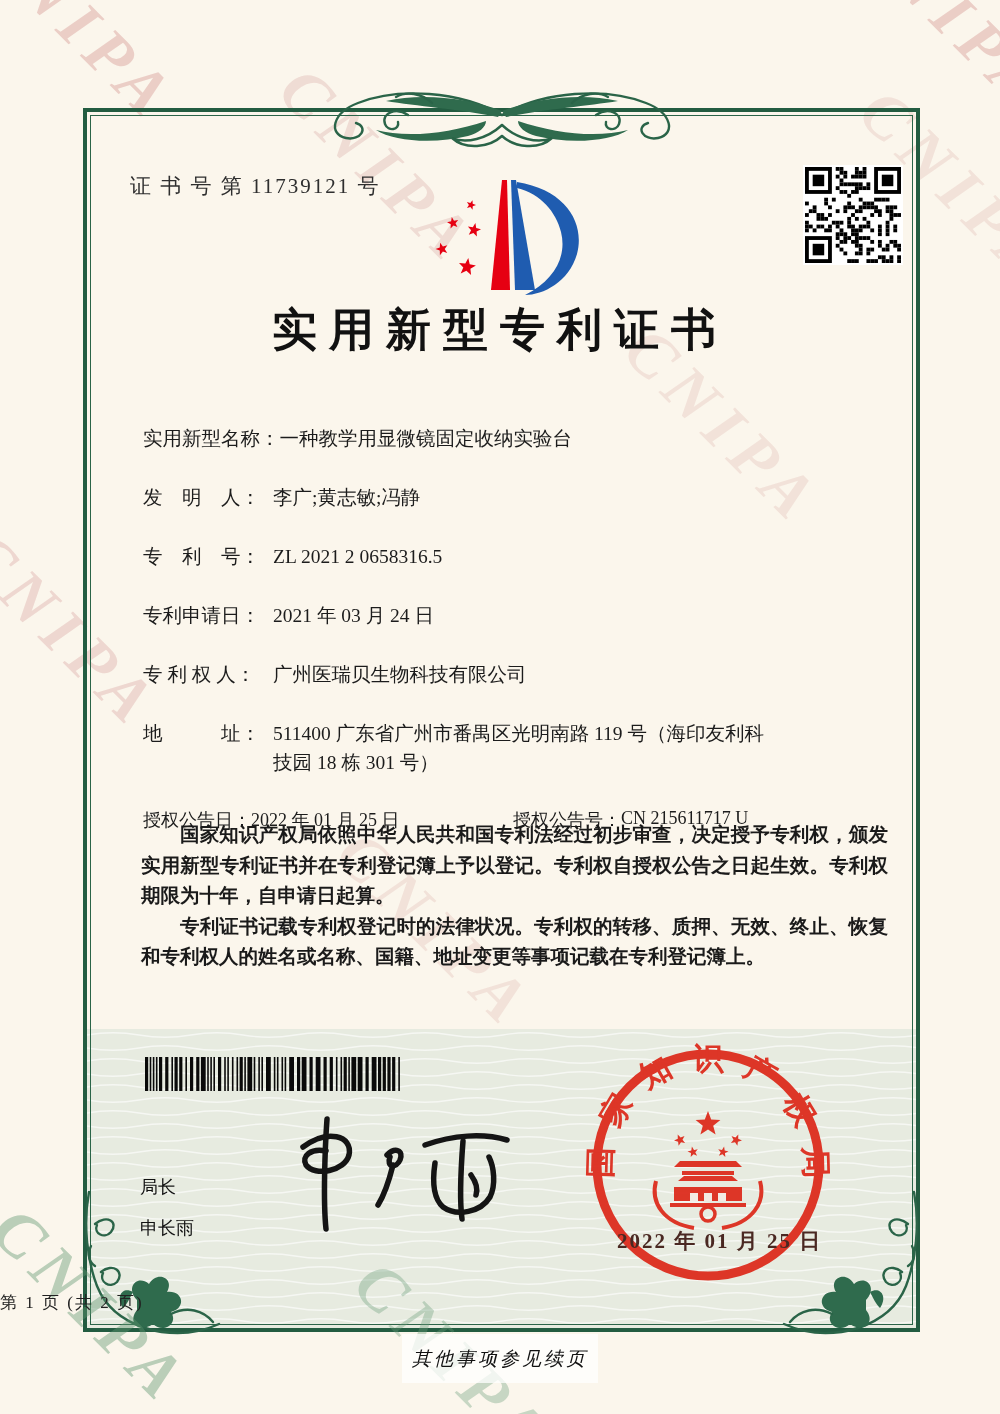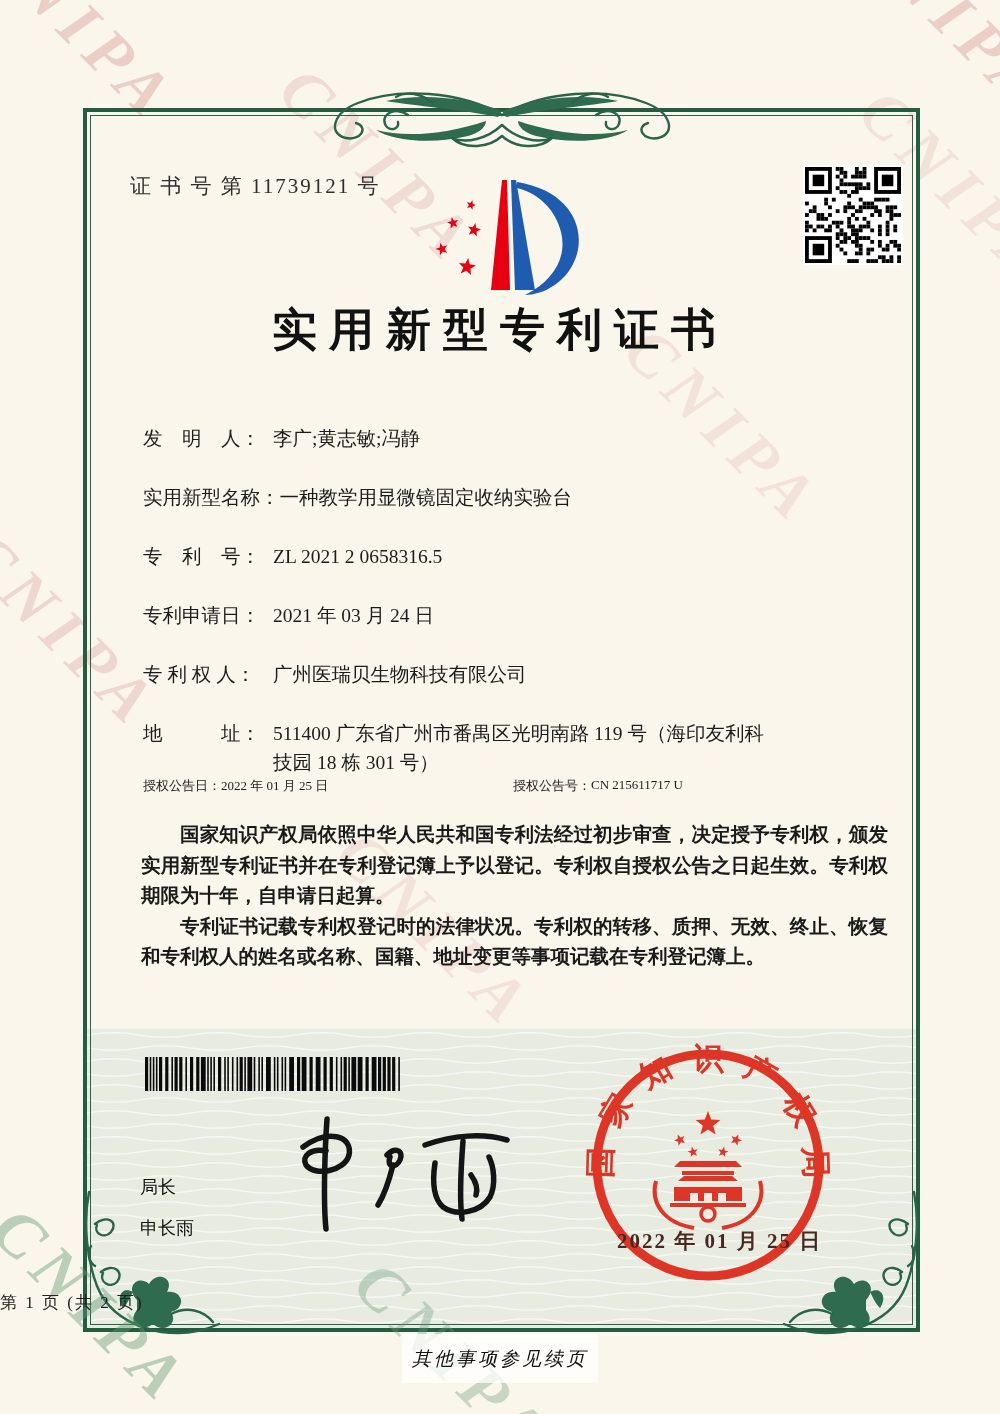--- a/index.html
+++ b/index.html
@@ -53,21 +53,21 @@
   .doc-title{
     position:absolute;left:0;width:100%;top:300px;text-align:center;
     font-size:45px;font-weight:700;letter-spacing:12px;color:#111;z-index:3;
   }
   
   .fields{position:absolute;left:143px;top:424px;width:745px;z-index:3;}
   .row{display:flex;margin-bottom:0;font-size:19.5px;line-height:29px;color:#1c1c1c;}
   .row + .row{margin-top:30px;}
   .row .lab{flex:0 0 130px;white-space:nowrap;}
   .row .val{white-space:pre-line;}
-  .grant-row{display:flex;font-size:13px;color:#1c1c1c;}
+  .grant-row{display:flex;margin-top:31px;font-size:18px;color:#1c1c1c;}
   .grant-row .g1{width:370px;display:flex;}
   .grant-row .g2{display:flex;}
   
   .body-text{position:absolute;left:141px;top:820px;width:747px;z-index:3;}
   .body-text p{
     margin:0;font-size:19.5px;line-height:30.5px;text-align:justify;
     text-indent:2em;color:#1a1a1a;font-weight:bold;
   }
   
   .barcode{position:absolute;left:143px;top:1057px;z-index:3;}
@@ -370,26 +370,26 @@
       </g>
     <polygon points="87,8 92,8 95,118 76,118" fill="#e60012"></polygon>
     <polygon points="96,8 101,8 120,118 100,118" fill="#1f5cb0"></polygon>
     <path d="M102,10 C152,18 170,52 162,82 C154,110 128,123 110,123 C140,108 152,84 146,60 C141,40 126,22 102,16 Z" fill="#1f5cb0"></path>
   </svg>
 
   <div class="doc-title">实用新型专利证书</div>
 
   <div class="fields">
     <div class="row">
+      <span class="lab">实用新型名称：</span>
+      <span class="val">一种教学用显微镜固定收纳实验台</span>
+    </div>
+    <div class="row">
       <span class="lab">发　明　人：</span>
       <span class="val">李广;黄志敏;冯静</span>
-    </div>
-    <div class="row">
-      <span class="lab">实用新型名称：</span>
-      <span class="val">一种教学用显微镜固定收纳实验台</span>
     </div>
     <div class="row">
       <span class="lab">专　利　号：</span>
       <span class="val">ZL 2021 2 0658316.5</span>
     </div>
     <div class="row">
       <span class="lab">专利申请日：</span>
       <span class="val">2021 年 03 月 24 日</span>
     </div>
     <div class="row">

